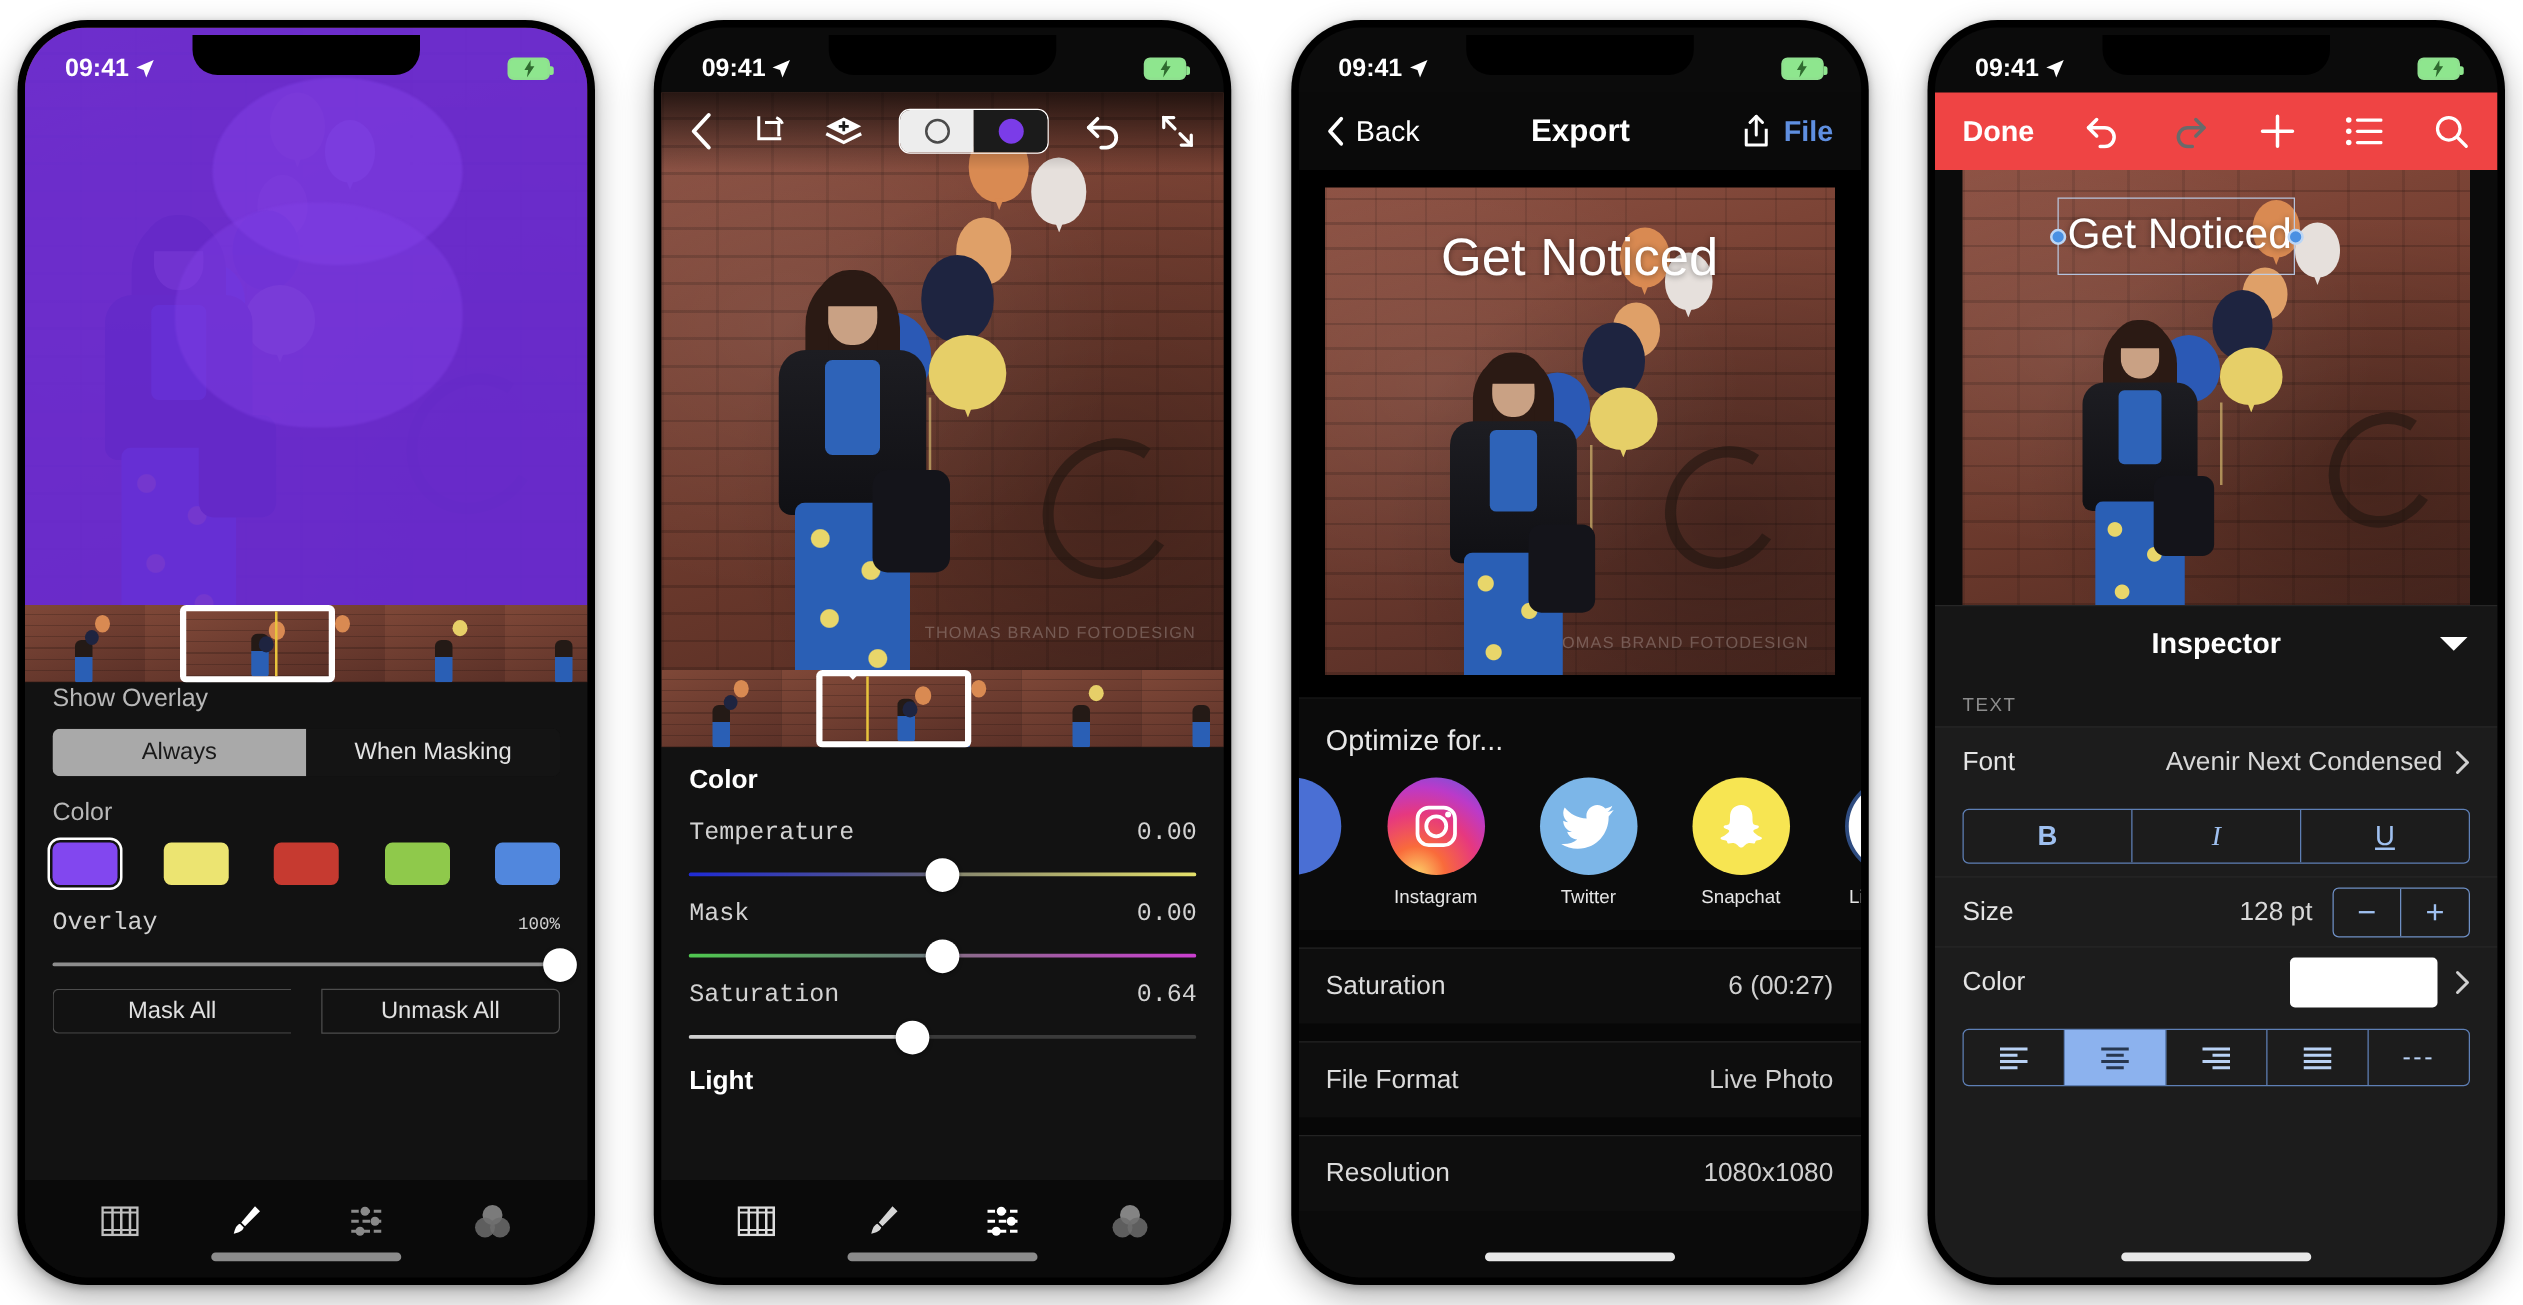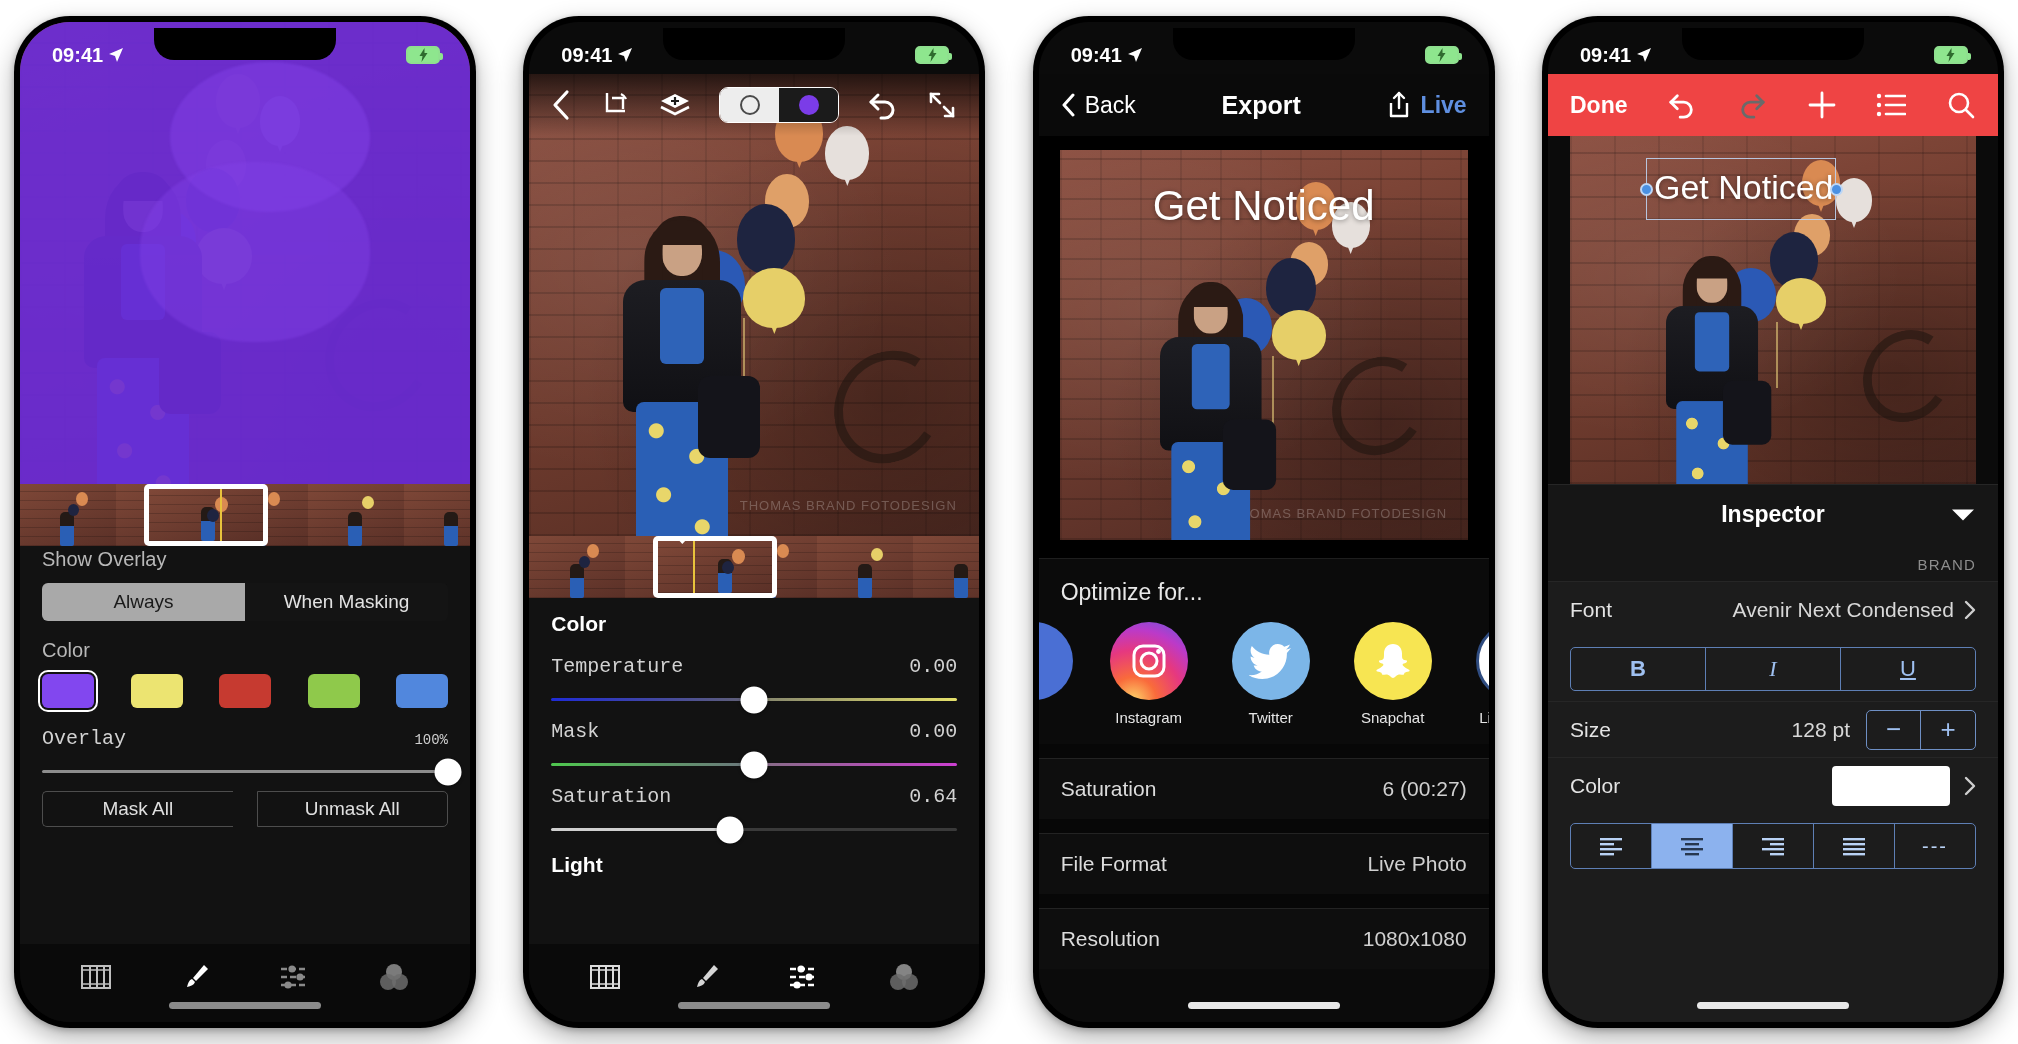--- a/index.html
+++ b/index.html
@@ -772,21 +772,21 @@
             </svg>
           <span>Back</span>
         </div>
         <div class="nav-title">Export</div>
         <div class="nav-side">
           <svg width="24" height="28" viewBox="0 0 24 28">
             <path d="M12 2v15" fill="none" stroke="#fff" stroke-width="2.4" stroke-linecap="round"></path>
             <path d="M7 7l5-5 5 5" fill="none" stroke="#fff" stroke-width="2.4" stroke-linecap="round" stroke-linejoin="round"></path>
             <path d="M4 12v13h16V12" fill="none" stroke="#fff" stroke-width="2.4" stroke-linejoin="round"></path>
           </svg>
-          <span class="nav-save">Live</span>
+          <span class="nav-save">File</span>
         </div>
       </div>
 
       <div class="ex-preview">
         <div class="ex-img">
           <div class="brick"></div>
           <div class="graffiti" style="right:10%;bottom:22%;width:96px;height:96px;"></div>
           <div class="bal" style="left:236px;top:32px;width:40px;height:48px;background:#d98a52;"></div>
           <div class="bal" style="left:272px;top:52px;width:38px;height:46px;background:#e6e0dc;"></div>
           <div class="bal" style="left:230px;top:92px;width:38px;height:44px;background:#dfa068;"></div>
@@ -941,30 +941,30 @@
             <div class="w-shirt"></div>
           <div class="w-pants"></div>
             <div class="w-bag"></div>
         </div>
         <div class="sel-box" style="left:76px;top:22px;width:190px;height:62px;"></div>
         <div class="ov-text" style="left:84px;top:32px;font-size:34px;">Get Noticed</div>
         <div class="sel-handle" style="left:70px;top:47px;"></div>
         <div class="sel-handle" style="left:260px;top:47px;"></div>
       </div>
 
-      <div class="panel" style="background:#1c1c1c;display:flex;flex-direction:column;text-align:right;">
+      <div class="panel" style="background:#1c1c1c;display:flex;flex-direction:column;">
         <div class="insp-head">
           <span>Inspector</span>
           <span class="insp-caret">
             <svg width="26" height="16" viewBox="0 0 26 16">
                 <path d="M2 3h22L13 14z" fill="#fff"></path>
               </svg>
           </span>
         </div>
-        <div class="insp-sect">BRAND</div>
+        <div class="insp-sect">TEXT</div>
 
         <div class="insp-row">
           <span>Font</span>
           <span class="val">
             <span>Avenir Next Condensed</span>
             <svg width="12" height="20" viewBox="0 0 12 20">
                 <path d="M2 2l8 8-8 8" fill="none" stroke="#cfcfcf" stroke-width="2.4" stroke-linecap="round" stroke-linejoin="round"></path>
               </svg>
           </span>
         </div>

